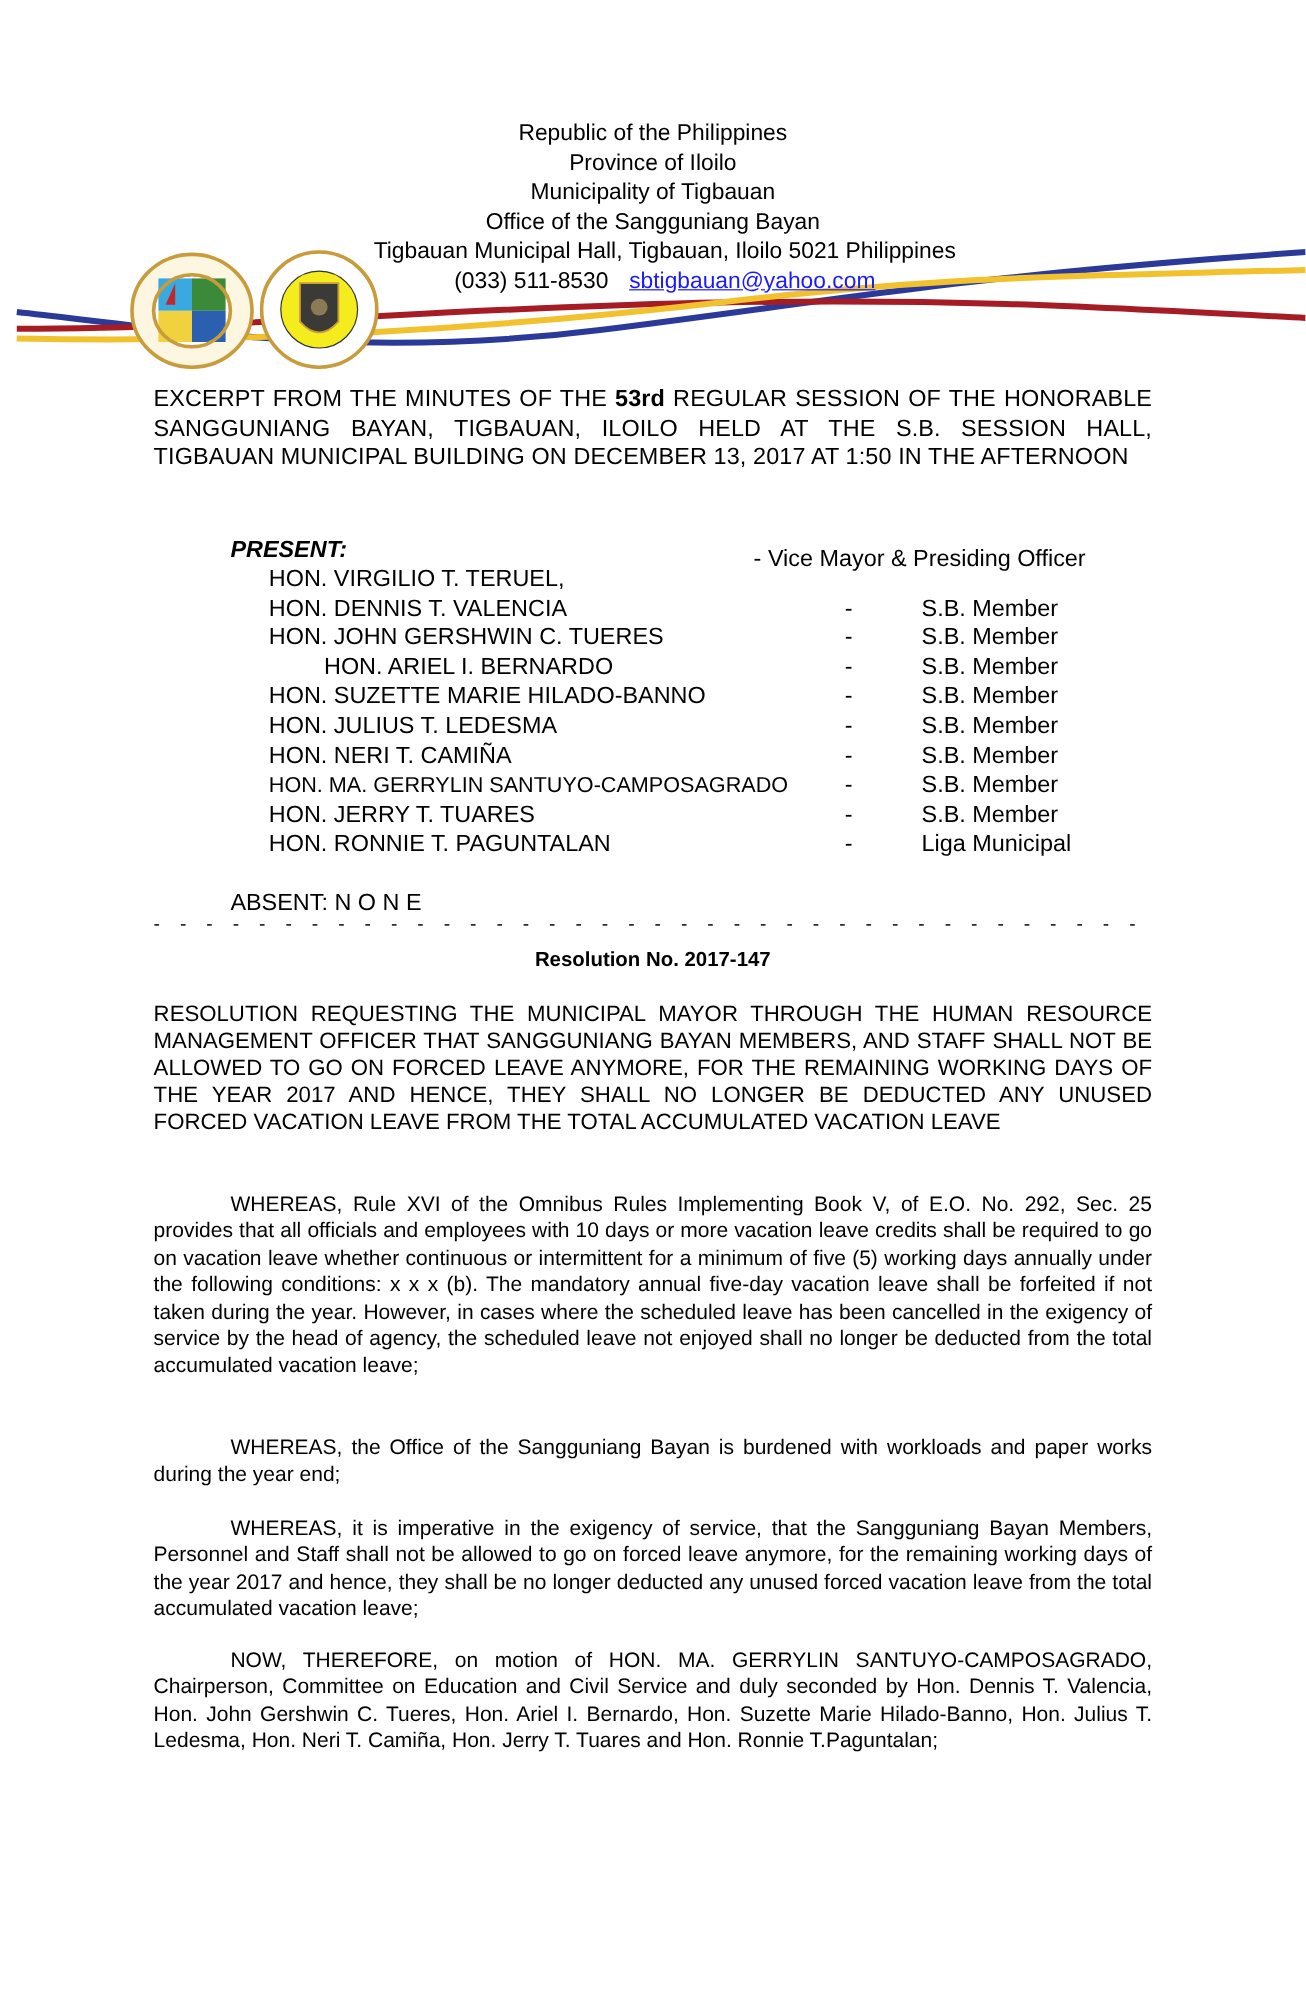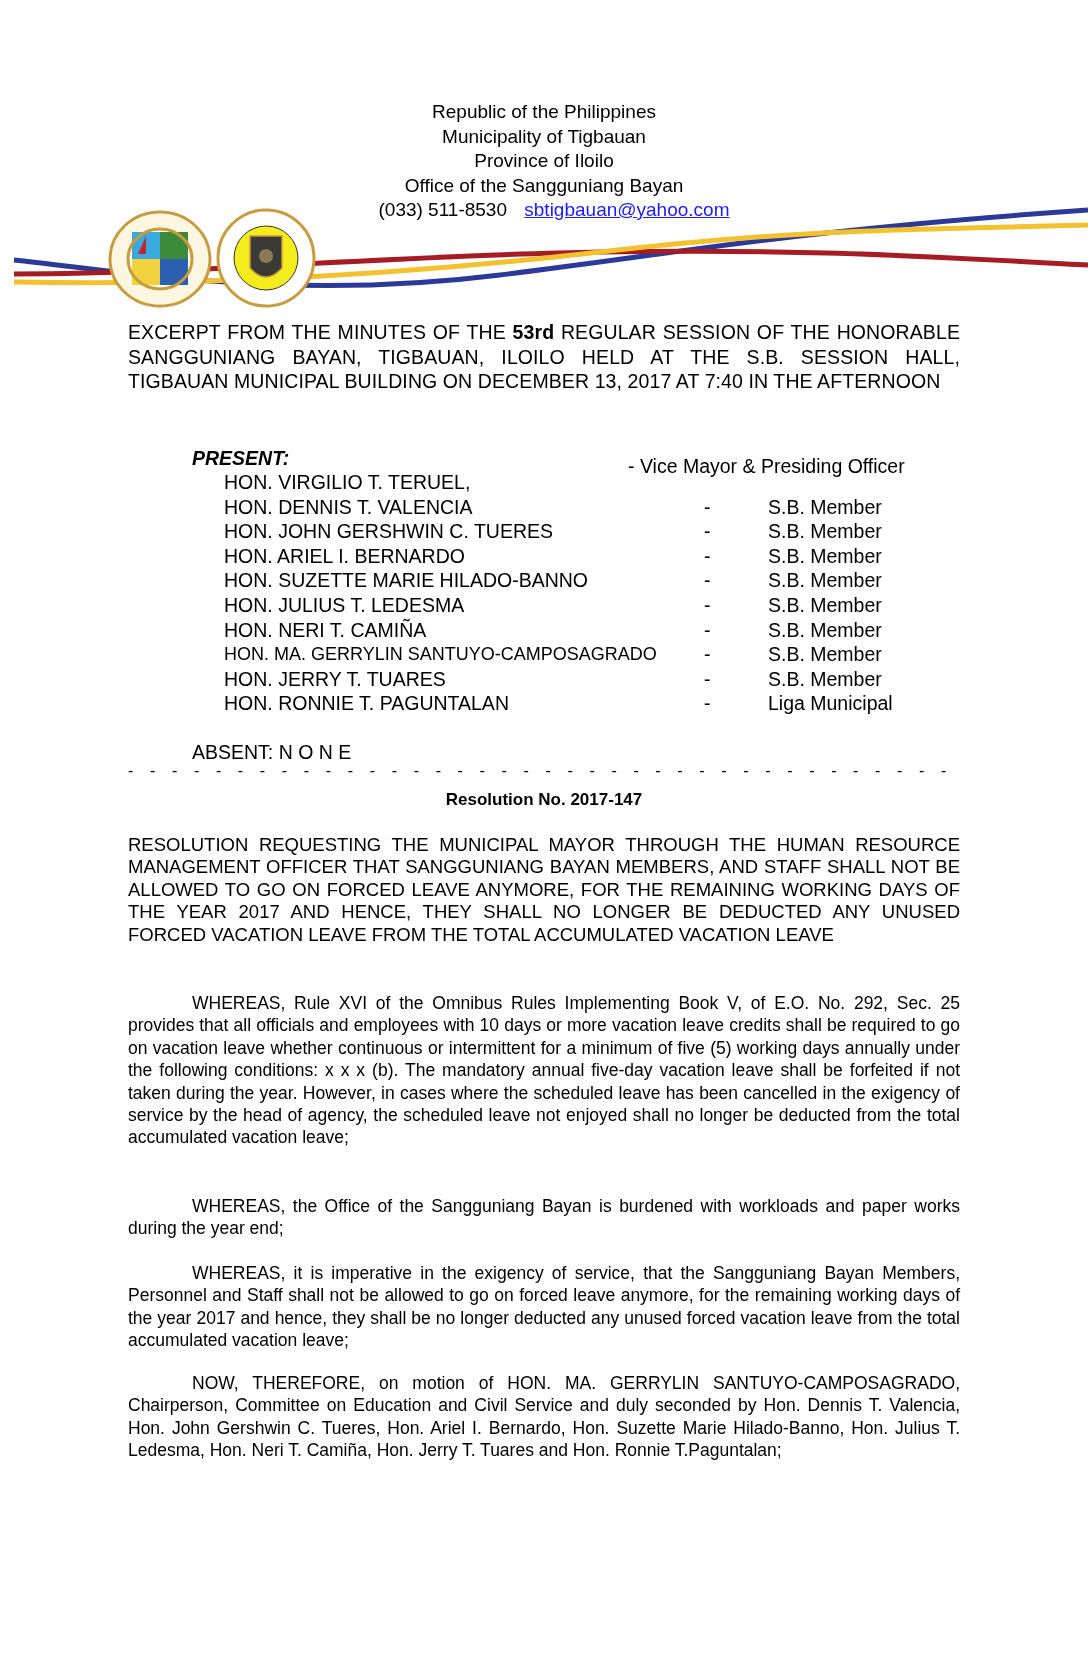--- a/index.html
+++ b/index.html
@@ -49,45 +49,46 @@
 
 <svg class="seal" style="left:216px; top:208px;" width="100" height="100" viewBox="0 0 100 100">
   <circle cx="50" cy="50" r="48" fill="#fff" stroke="#c89b3c" stroke-width="3"></circle>
   <circle cx="50" cy="50" r="32" fill="#f5ec1e" stroke="#333" stroke-width="1"></circle>
   <path d="M34 28 L66 28 L66 60 Q50 78 34 60 Z" fill="#3b3a36" stroke="#c89b3c" stroke-width="1.5"></path>
   <circle cx="50" cy="48" r="7" fill="#8a7a55"></circle>
 </svg>
 
 <div class="letterhead">
   <div>Republic of the Philippines</div>
+  <div>Province of Iloilo</div>
   <div>Municipality of Tigbauan</div>
-  <div>Province of Iloilo</div>
   <div class="bold">Office of the Sangguniang Bayan</div>
+  <div style="padding-left:20px;">Tigbauan Municipal Hall, Tigbauan, Iloilo 5021 Philippines</div>
   <div style="padding-left:20px;">
     <span>(033) 511-8530</span>
     <a>sbtigbauan@yahoo.com</a>
   </div>
 </div>
 
 <div class="body-text caps" style="top:320px;">
-  <span>EXCERPT FROM THE MINUTES OF THE </span><b>53rd</b><span> REGULAR SESSION OF THE HONORABLE SANGGUNIANG  BAYAN, TIGBAUAN, ILOILO HELD AT THE S.B. SESSION HALL, TIGBAUAN MUNICIPAL BUILDING ON DECEMBER 13, 2017 AT 7:40 IN THE AFTERNOON</span>
+  <span>EXCERPT FROM THE MINUTES OF THE </span><b>53rd</b><span> REGULAR SESSION OF THE HONORABLE SANGGUNIANG  BAYAN, TIGBAUAN, ILOILO HELD AT THE S.B. SESSION HALL, TIGBAUAN MUNICIPAL BUILDING ON DECEMBER 13, 2017 AT 1:50 IN THE AFTERNOON</span>
 </div>
 
 <div class="present-title">PRESENT:</div>
 
 <div id="attendees">
     <div class="attendee" style="top: 470px;">HON. VIRGILIO T. TERUEL,</div>
     <div class="role-vm" style="top: 454px;">- Vice Mayor &amp; Presiding Officer</div>
     <div class="attendee" style="top: 494.6px;">HON. DENNIS T. VALENCIA</div>
     <div class="dash" style="top: 494.6px;">-</div>
     <div class="role" style="top: 494.6px;">S.B. Member</div>
     <div class="attendee" style="top: 519.2px;">HON. JOHN GERSHWIN C. TUERES</div>
     <div class="dash" style="top: 519.2px;">-</div>
     <div class="role" style="top: 519.2px;">S.B. Member</div>
-    <div class="attendee" style="top: 543.8px;">HON. ARIEL I. BERNARDO</div>
+    <div class="attendee" style="top: 543.8px; margin-left: 46px;">HON. ARIEL I. BERNARDO</div>
     <div class="dash" style="top: 543.8px;">-</div>
     <div class="role" style="top: 543.8px;">S.B. Member</div>
     <div class="attendee" style="top: 568.4px;">HON. SUZETTE MARIE HILADO-BANNO</div>
     <div class="dash" style="top: 568.4px;">-</div>
     <div class="role" style="top: 568.4px;">S.B. Member</div>
     <div class="attendee" style="top: 593px;">HON. JULIUS T. LEDESMA</div>
     <div class="dash" style="top: 593px;">-</div>
     <div class="role" style="top: 593px;">S.B. Member</div>
     <div class="attendee" style="top: 617.6px;">HON. NERI T. CAMIÑA</div>
     <div class="dash" style="top: 617.6px;">-</div>

